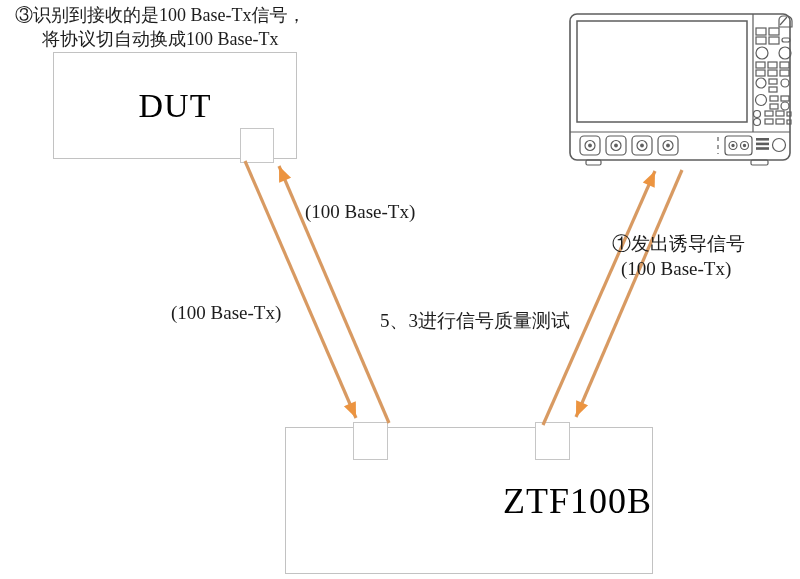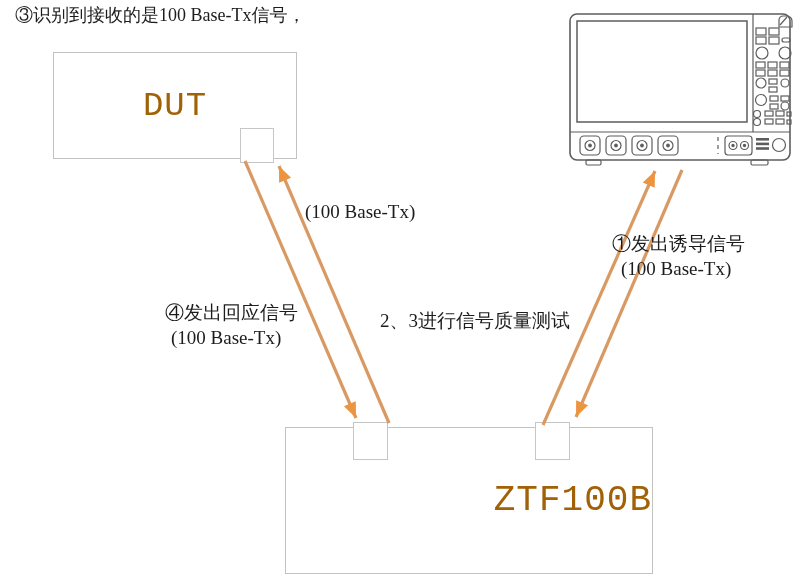--- a/index.html
+++ b/index.html
@@ -10,21 +10,21 @@
     color:#1c1c1c;
   }
   
   .box {
     position:absolute; border:1.5px solid #c2c2c2; background:#ffffff;
     display:flex; align-items:center; justify-content:center;
     box-sizing:border-box;
   }
   .box-dut  { left:53px;  top:52px;  width:244px; height:107px; }
   .box-ztf  { left:285px; top:427px; width:368px; height:147px;justify-content:flex-end; }
-  .box-label { font-size:34px; letter-spacing:1px; color:#a16207;font-family:Liberation Mono, monospace; }
+  .box-label { font-size:34px; letter-spacing:1px; color:#000000; }
   .box-ztf .box-label { font-size:36px; }
   
   .port {
     position:absolute; border:1.5px solid #c6c6c6; background:#ffffff;
     box-sizing:border-box; z-index:3;
   }
   .port-dut       { left:240px; top:128px; width:34px; height:35px; }
   .port-ztf-left  { left:353px; top:422px; width:35px; height:38px; }
   .port-ztf-right { left:535px; top:422px; width:35px; height:38px; }
   
@@ -44,20 +44,21 @@
   .scope-svg  { position:absolute; left:563px; top:10px; z-index:2; }
   .arrows-svg { position:absolute; left:0; top:0; z-index:4; pointer-events:none; }
 </style>
 </head>
 <body>
 
 <div class="canvas">
 
   <div class="note note-3">
     <div class="l1">③识别到接收的是100 Base-Tx信号，</div>
+    <div class="l2">将协议切自动换成100 Base-Tx</div>
   </div>
 
   <div class="box box-dut">
     <span class="box-label">DUT</span>
   </div>
   <div class="port port-dut"></div>
 
   <div class="box box-ztf">
     <span class="box-label">ZTF100B</span>
   </div>
@@ -162,21 +163,20 @@
   <div class="note note-2">
     <div class="l2">(100 Base-Tx)</div>
   </div>
 
   <div class="note note-1">
     <div class="l1">①发出诱导信号</div>
     <div class="l2">(100 Base-Tx)</div>
   </div>
 
   <div class="note note-4">
-    <div class="l1">④发出回应信号</div>
     <div class="l2">(100 Base-Tx)</div>
   </div>
 
   <div class="note note-5">
-    <div class="l2">2、3进行信号质量测试</div>
+    <div class="l2">5、3进行信号质量测试</div>
   </div>
 
 </div>
 
 </body></html>

